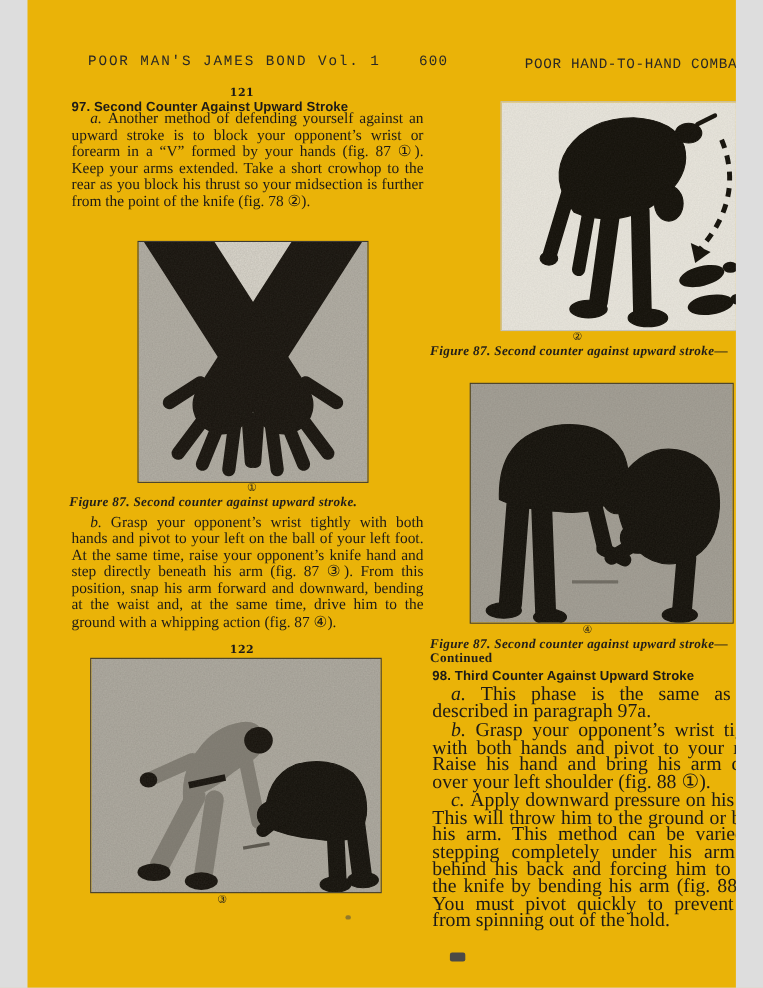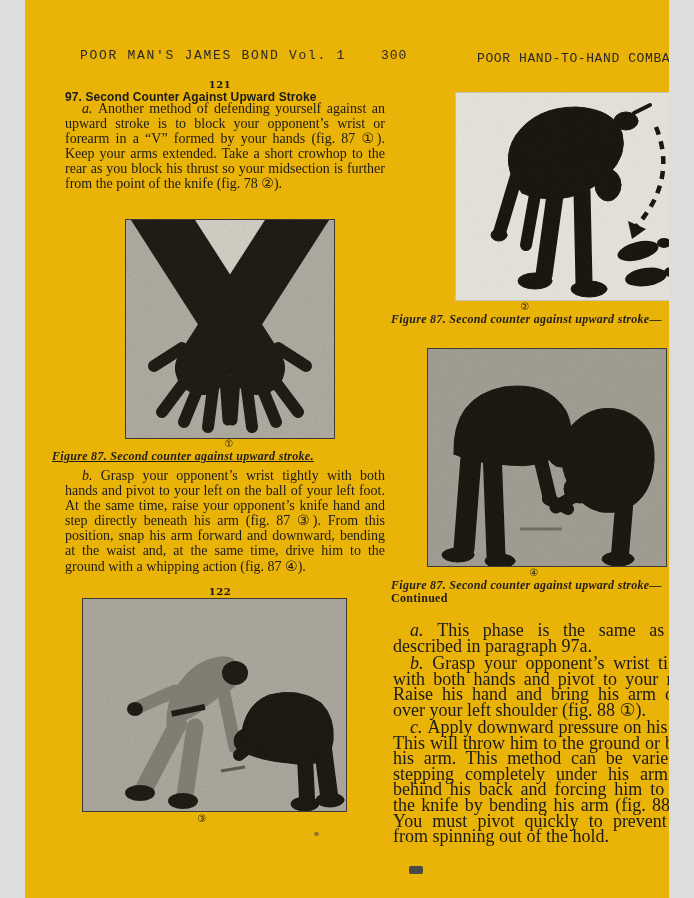--- a/index.html
+++ b/index.html
@@ -39,21 +39,21 @@
   .frame-dark{border:1px solid #3d3a33;}
   .frame-light{border:1px solid #c6c3b9;}
   .artifact{background:#4c4a46;border-radius:2px;filter:blur(.6px);}
 </style>
 </head>
 <body>
 
 <div id="page">
 
   <div class="abs hdr" style="left:55px;top:48px;letter-spacing:1.7px;">POOR MAN'S JAMES BOND Vol. 1</div>
-  <div class="abs hdr" style="left:356px;top:48px;letter-spacing:1px;">300</div>
+  <div class="abs hdr" style="left:356px;top:48px;letter-spacing:1px;">600</div>
   <div class="abs hdr" style="left:452px;top:51px;letter-spacing:.6px;">POOR HAND-TO-HAND COMBAT</div>
 
   <div class="abs pm" style="left:160px;top:79px;width:70px;">121</div>
 
   <div class="abs sec-h" style="left:40px;top:90px;">97. Second Counter Against Upward Stroke</div>
 
   <p class="abs para" style="left:40px;top:101px;width:320px;margin:0;"><span class="lead">a.</span>&nbsp;<span>Another method of defending yourself against an upward stroke is to block your opponent’s wrist or forearm in a “V” formed by your hands (fig. 87 ①).  Keep your arms extended.  Take a short crowhop to the rear as you block his thrust so your midsection is further from the point of the knife (fig. 78 ②).</span></p>
 
   <div class="abs photo frame-dark" style="left:100px;top:219px;">
     <svg width="208" height="218" viewBox="0 0 208 218">
@@ -77,21 +77,21 @@
         <line x1="132" y1="158" x2="150" y2="202" stroke-width="12"></line>
         <line x1="120" y1="161" x2="126" y2="207" stroke-width="12"></line>
         <line x1="109" y1="158" x2="106" y2="200" stroke-width="11"></line>
         <line x1="152" y1="128" x2="180" y2="146" stroke-width="12"></line>
       </g>
       <rect width="208" height="218" filter="url(#gr1)" opacity="0.45"></rect>
     </svg>
   </div>
 
   <div class="abs mk" style="left:100px;top:438px;width:208px;">①</div>
-  <div class="abs cap" style="left:27px;top:449px;width:322px;text-decoration:underline;">Figure 87.   Second counter against upward stroke.</div>
+  <div class="abs cap" style="left:38px;top:449px;width:322px;">Figure 87.   Second counter against upward stroke.</div>
 
   <p class="abs para" style="left:40px;top:468px;width:320px;margin:0;"><span class="lead">b.</span>&nbsp;<span>Grasp your opponent’s wrist tightly with both hands and pivot to your left on the ball of your left foot.  At the same time, raise your opponent’s knife hand and step directly beneath his arm (fig. 87 ③). From this position, snap his arm forward and downward, bending at the waist and, at the same time, drive him to the ground with a whipping action (fig. 87 ④).</span></p>
 
   <div class="abs pm" style="left:160px;top:586px;width:70px;">122</div>
 
   <div class="abs photo frame-dark" style="left:57px;top:598px;">
     <svg width="263" height="212" viewBox="0 0 263 212">
       <defs>
         <filter id="gr2" x="0" y="0" width="100%" height="100%">
           <feTurbulence type="fractalNoise" baseFrequency="0.8" numOctaves="2"></feTurbulence>
@@ -195,20 +195,21 @@
       </g>
       <line x1="92" y1="180" x2="134" y2="180" stroke="#736f66" stroke-width="3"></line>
       <rect width="238" height="217" filter="url(#gr4)" opacity="0.45"></rect>
     </svg>
   </div>
 
   <div class="abs mk" style="left:390px;top:567px;width:238px;">④</div>
   <div class="abs cap" style="left:366px;top:578px;width:310px;">Figure 87.   Second counter against upward stroke—</div>
   <div class="abs cap" style="left:366px;top:591px;width:310px;font-style:normal;">Continued</div>
 
+  <div class="abs sec-h" style="left:368px;top:607px;">98. Third Counter Against Upward Stroke</div>
 
   <p class="abs para rcol" style="left:368px;top:623px;width:312px;margin:0;"><span class="lead">a.</span>&nbsp;<span>This phase is the same as that described in paragraph 97a.</span></p>
 
   <p class="abs para rcol" style="left:368px;top:656px;width:312px;margin:0;"><span class="lead">b.</span>&nbsp;<span>Grasp your opponent’s wrist tightly with both hands and pivot to your right.  Raise his hand and bring his arm down over your left shoulder  (fig. 88 ①).</span></p>
 
   <p class="abs para rcol" style="left:368px;top:720px;width:312px;margin:0;"><span class="lead">c.</span>&nbsp;<span>Apply downward pressure on his arm.  This will throw him to the ground or break his arm.  This method can be varied by stepping completely under his arm and behind his back and forcing him to drop the knife by bending his arm (fig. 88 ②).  You must pivot quickly to prevent him from spinning out of the hold.</span></p>
 
   <div class="abs artifact" style="left:384px;top:866px;width:14px;height:8px;"></div>
   <div class="abs artifact" style="left:289px;top:832px;width:5px;height:4px;opacity:.55;"></div>
 

